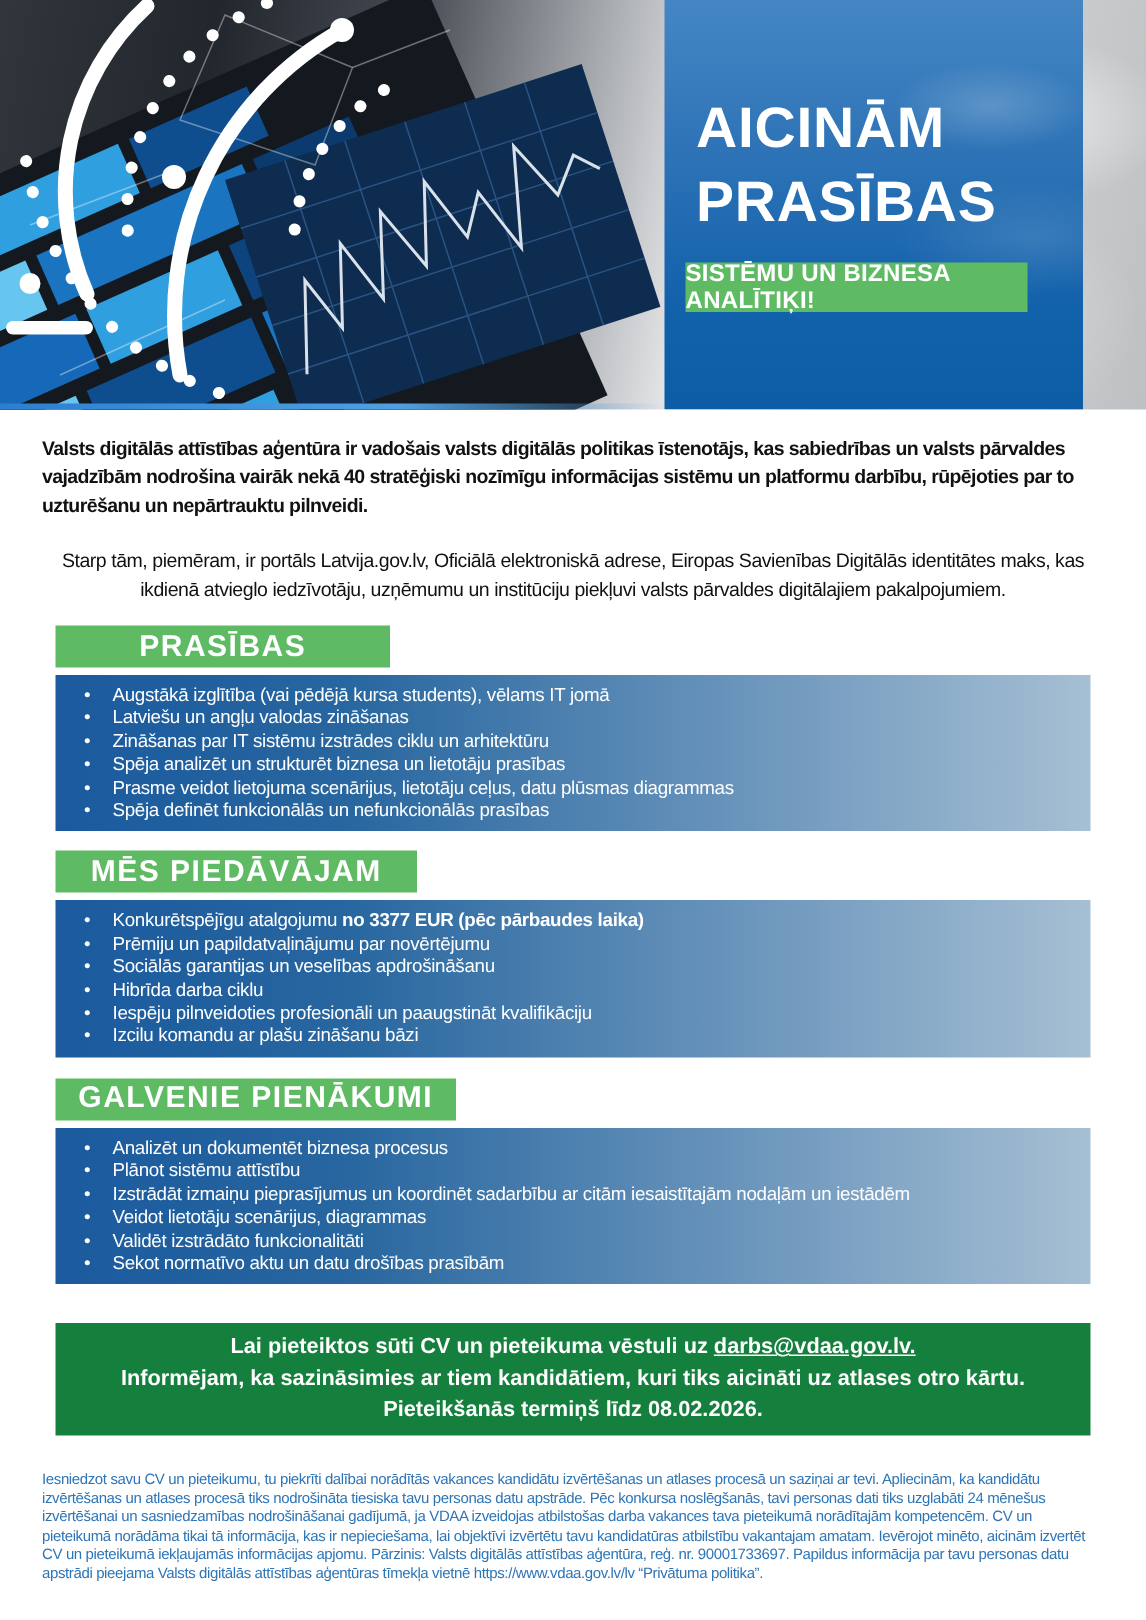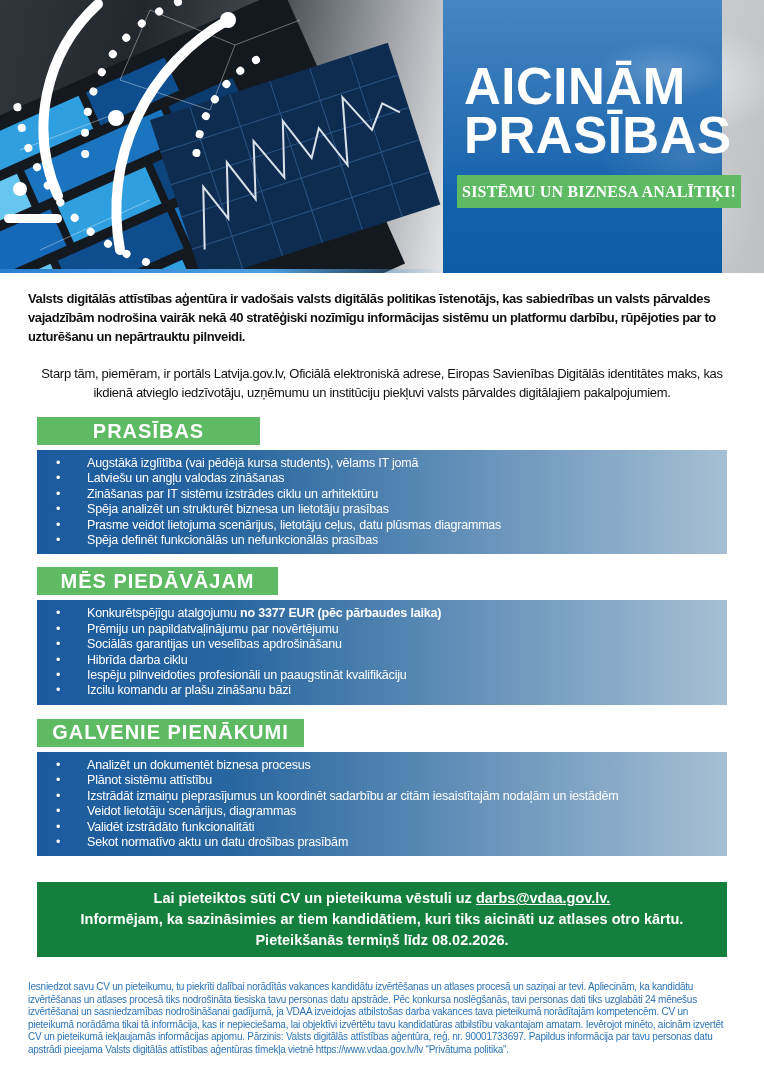--- a/index.html
+++ b/index.html
@@ -17,43 +17,43 @@
   }
   .hero-art { position:absolute; left:0; top:0; pointer-events:none; }
   .hero-bottom-strip { position:absolute; left:0; bottom:0; width:445px; height:4px;
     background:linear-gradient(90deg,#2b7fd0,#4fa0e0 60%,rgba(79,160,224,0)); }
   .panel { position:absolute; left:443px; top:0; width:279px; height:273px; padding:62px 0 0 14px;
     background:
       radial-gradient(95px 42px at 78% 26%, rgba(255,255,255,0.20), transparent 70%),
       radial-gradient(130px 55px at 88% 58%, rgba(255,255,255,0.12), transparent 70%),
       linear-gradient(180deg, #4587c4 0%, #2f74b7 35%, #1261ab 75%, #0c5ca6 100%);
   }
-  .hero-title { color:#ffffff; font-size:51px; line-height:49px; font-weight:bold; letter-spacing:0.5px; margin-left:7px; }
+  .hero-title { color:#ffffff; font-size:38px; line-height:49px; font-weight:bold; letter-spacing:0.5px; margin-left:7px; }
   .hero-title span { display:block; }
-  .role-banner { margin-top:15px; width:284px; height:33px; background:#5fbb63;
+  .role-banner { margin-top:15px; width:228px; height:33px; background:#5fbb63;
     display:flex; align-items:center; justify-content:center;
-    color:#ffffff; font-weight:bold; font-size:16px; letter-spacing:0.2px;font-family:Liberation Serif, serif; }
+    color:#ffffff; font-weight:bold; font-size:16px; letter-spacing:0.2px; }
 
   
   .content { padding:0 28px; }
   .intro-bold { margin-top:16px; text-align:left; font-weight:bold; color:#111111;
     font-size:13px; line-height:19px; letter-spacing:-0.4px; }
   .intro-reg { margin-top:18px; text-align:center; color:#111111;
     font-size:13px; line-height:19px; letter-spacing:-0.3px; }
 
   .section { margin:0 9px; }
   .sec-header { height:28px; background:#5fbb63; color:#ffffff; font-weight:bold; font-size:20px;
     letter-spacing:1px; display:flex; align-items:center; justify-content:center; }
   .w-req  { width:223px; margin-top:15px; }
   .w-offer{ width:241px; margin-top:13px; }
   .w-duty { width:267px; margin-top:14px; }
   .bluebox { margin-top:5px; padding:6px 14px 6px 0; color:#ffffff;
     background:linear-gradient(90deg,#1b5a9e 0%, #27669f 28%, #6d97bd 68%, #a6bfd3 100%); }
   .bluebox ul { list-style:none; }
-  .bluebox li { position:relative; padding-left:50px; font-size:12.5px; line-height:15.4px; letter-spacing:-0.2px; }
+  .bluebox li { position:relative; padding-left:38px; font-size:12.5px; line-height:15.4px; letter-spacing:-0.2px; }
   .bluebox li::before { content:"\2022"; position:absolute; left:19px; }
 
   .cta { margin:26px 9px 0; background:#15803d; color:#ffffff; text-align:center;
     font-weight:bold; font-size:14.5px; line-height:21px; padding:6px 3px; }
   .cta a { color:#ffffff; text-decoration:underline; }
 
   .footer-note { margin-top:24px; color:#2e75b6; font-size:10px; line-height:12.5px; letter-spacing:-0.25px; }
   .footer-note a { color:#2e75b6; text-decoration:none; }
 </style>
 </head>

